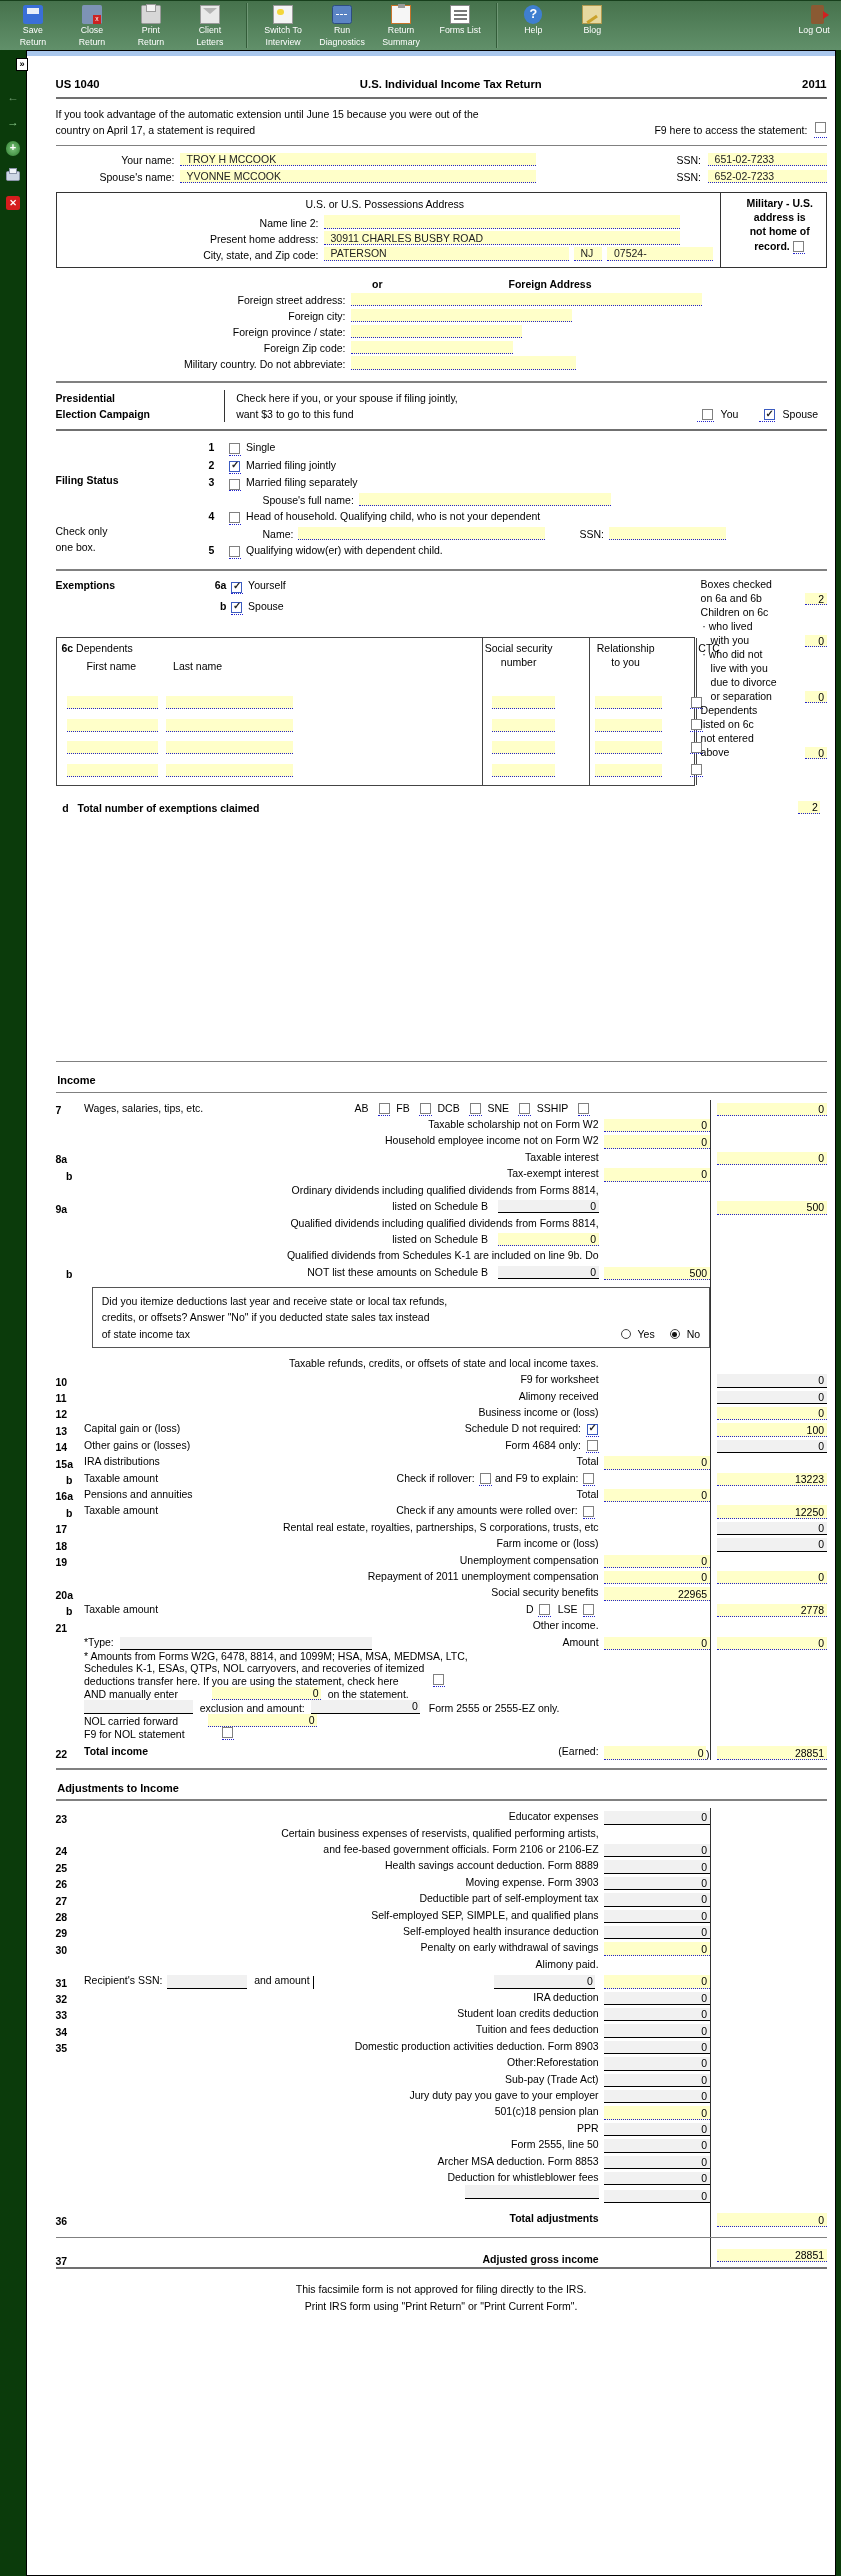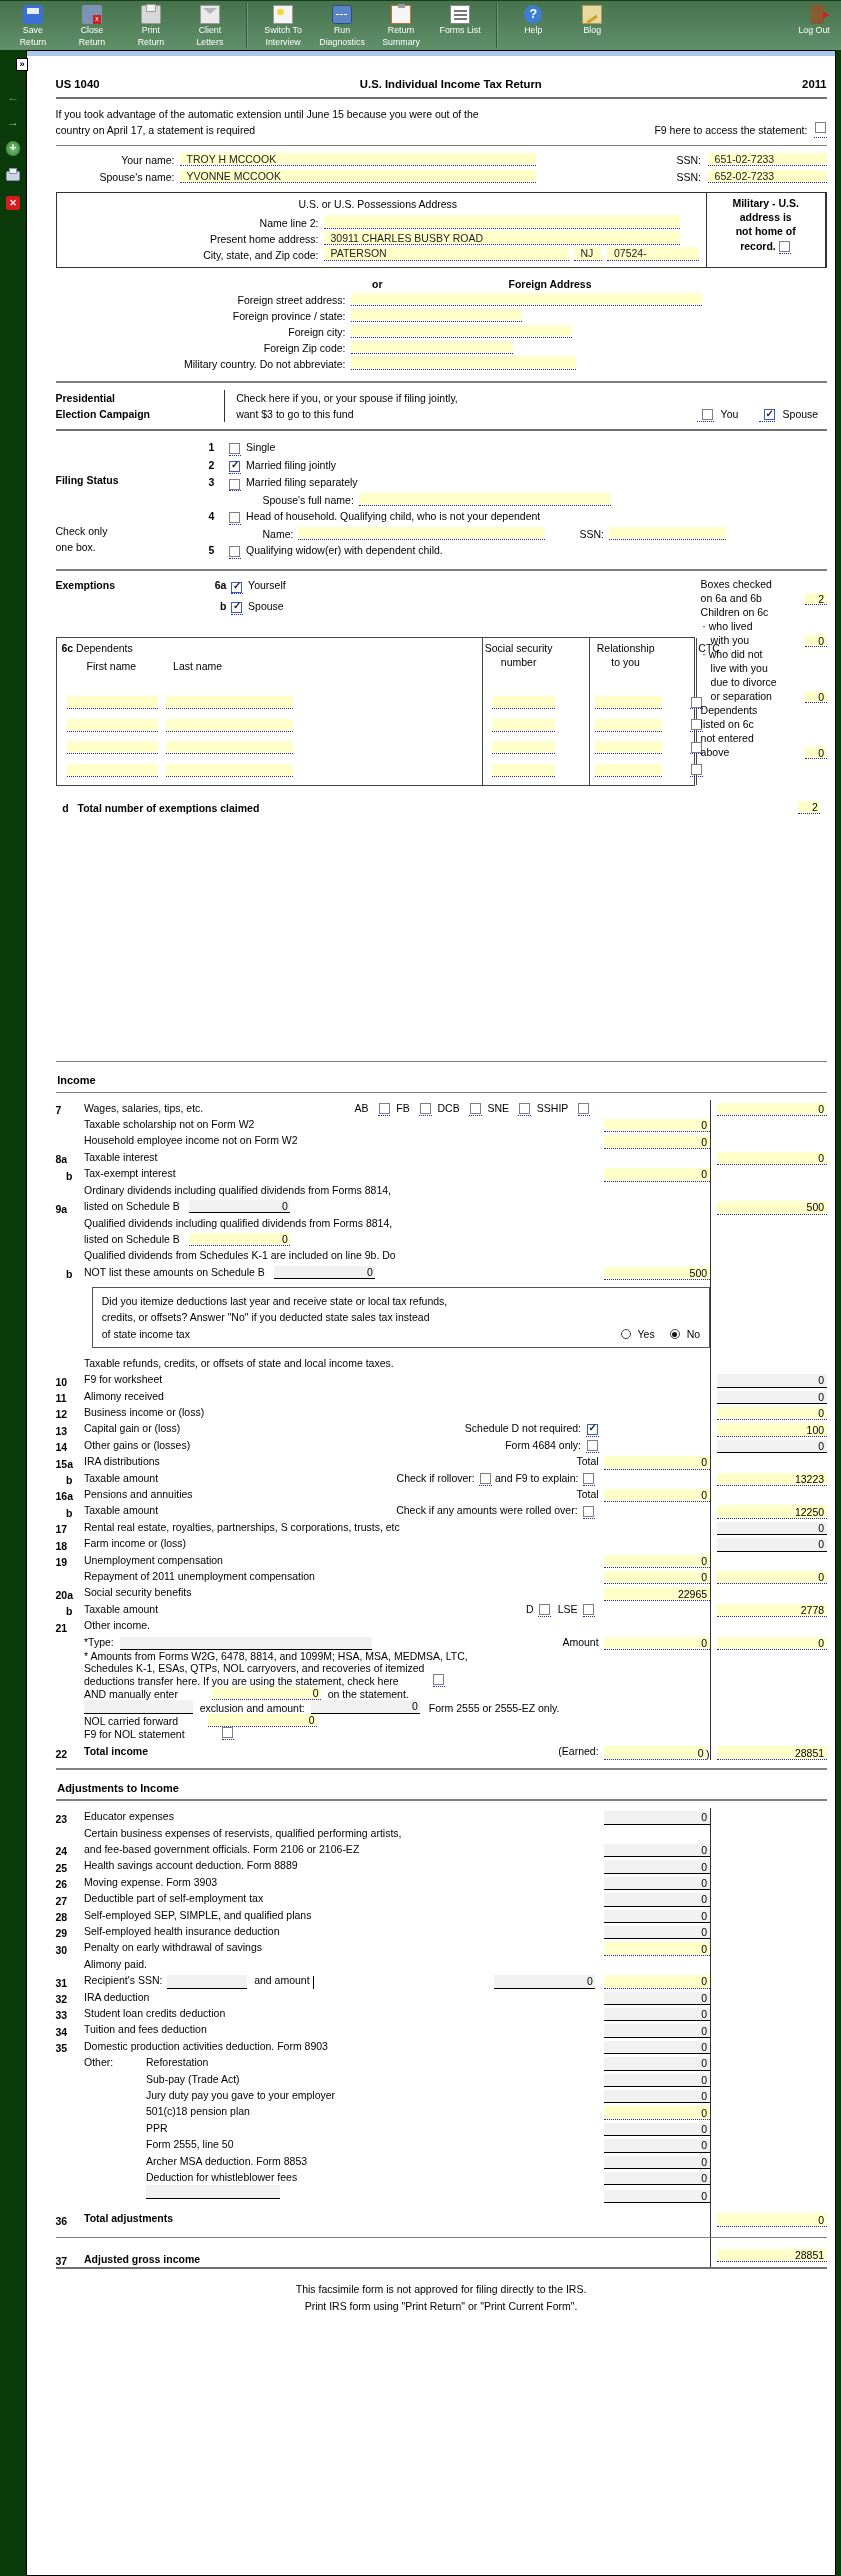--- a/index.html
+++ b/index.html
@@ -143,21 +143,21 @@
   .expanel .pv .mla { margin-left:auto; }
   .expanel .bullet { padding-left:1.7px; }
   .expanel .cont { padding-left:10px; }
   .vf { width:22px; height:12.6px; }
   .drow { display:flex; align-items:flex-end; margin-top:15px; }
   .drow .dno { width:22px; font-weight:bold; padding-left:6.7px; }
   .drow .mla { margin-left:auto; margin-right:3.4px; }
   
   .irow { display:grid; grid-template-columns:28.5px 1fr 106px 117px; align-items:end; min-height:16.4px; }
   .irow .nc { font-weight:bold; }
-  .irow .lc { padding-right:5px; line-height:16.4px; }
+  .irow .lc { padding-right:5px; line-height:16.4px;text-align:right; }
   .irow .lcf { display:flex; align-items:flex-end; }
   .irow .mc { display:flex; align-items:flex-end; }
   .irow .mc .yf, .irow .mc .gf { width:100%; }
   .irow .rc { border-left:0.8px solid #333; align-self:stretch; display:flex; align-items:flex-end; justify-content:flex-end; padding-left:5.9px; }
   .irow .rc .yf, .irow .rc .gf { width:111px; }
   .span23 { grid-column:2/4; }
   .mla { margin-left:auto; }
   .gfi { width:101px; margin-left:6.7px; }
   .yfi { width:101px; margin-left:6.7px; }
   .qbox { border:0.8px solid #555; margin:6.7px 0 6.7px 8.4px; padding:5px 8.4px; line-height:16.4px; }
@@ -283,21 +283,21 @@
             <span class="yf txt" style="width:356px"></span>
           </div>
           <div class="addr-line">
             <span class="alabel">Present home address:</span>
             <span class="yf txt" style="width:356px">30911 CHARLES BUSBY ROAD</span>
           </div>
           <div class="addr-line">
             <span class="alabel">City, state, and Zip code:</span>
             <span class="yf txt" style="width:245px">PATERSON</span>
             <span class="yf txt" style="width:28.5px;margin-left:5px">NJ</span>
-            <span class="yf txt" style="width:92px;margin-left:5px">07524-</span>
+            <span class="yf txt" style="width:106px;margin-left:5px">07524-</span>
           </div>
         </div>
         <div class="addr-col">
           <div>Military - U.S.</div>
           <div>address is</div>
           <div>not home of</div>
           <div>
             <span>record.</span>
             <span class="cbw"><span class="cb"></span></span>
           </div>
@@ -312,26 +312,26 @@
 
       <div class="forhead">
         <span class="or">or</span>
         <span class="fa">Foreign Address</span>
       </div>
       <div class="forline">
         <span class="flabel">Foreign street address:</span>
         <span class="yf txt" style="width:351px"></span>
       </div>
       <div class="forline">
+        <span class="flabel">Foreign city:</span>
+        <span class="yf txt" style="width:221px"></span>
+      </div>
+      <div class="forline">
         <span class="flabel">Foreign province / state:</span>
         <span class="yf txt" style="width:171px"></span>
-      </div>
-      <div class="forline">
-        <span class="flabel">Foreign city:</span>
-        <span class="yf txt" style="width:221px"></span>
       </div>
       <div class="forline">
         <span class="flabel">Foreign Zip code:</span>
         <span class="yf txt" style="width:162px"></span>
       </div>
       <div class="forline">
         <span class="flabel">Military country. Do not abbreviate:</span>
         <span class="yf txt" style="width:225px"></span>
       </div>
       <div class="hr2" style="margin-top:11.7px"></div>

